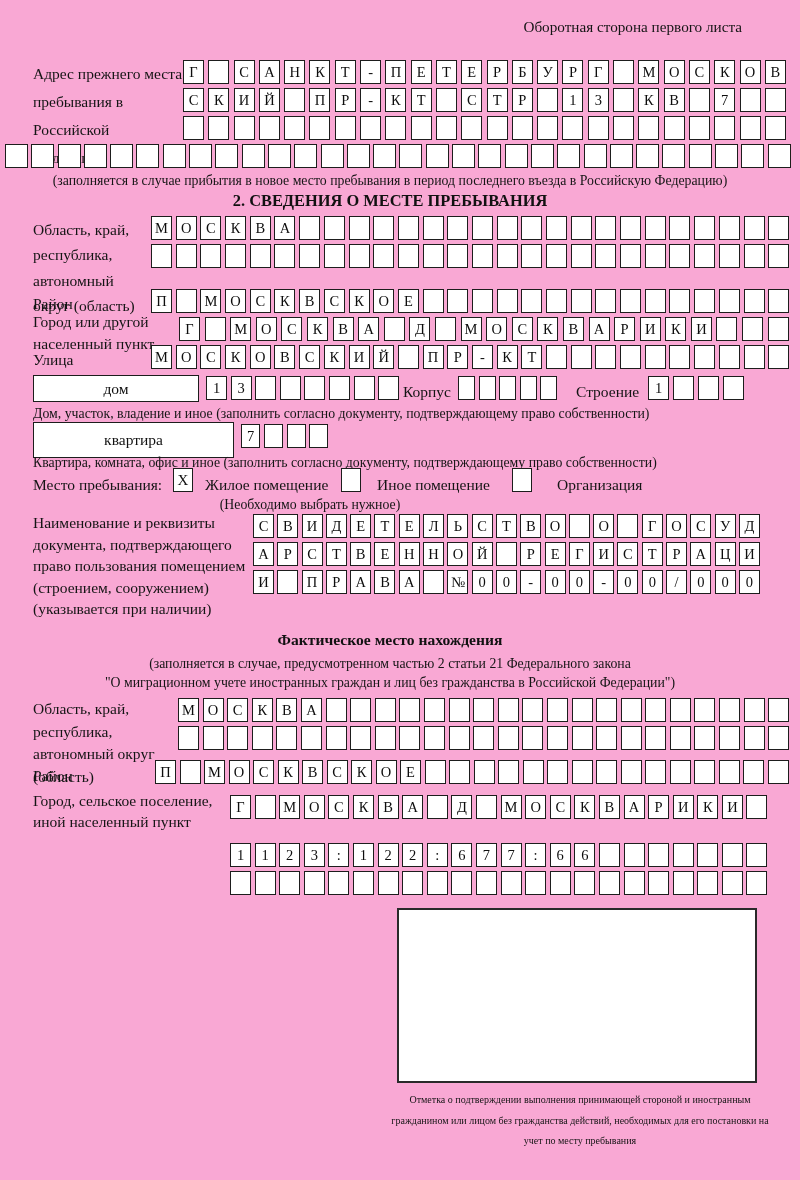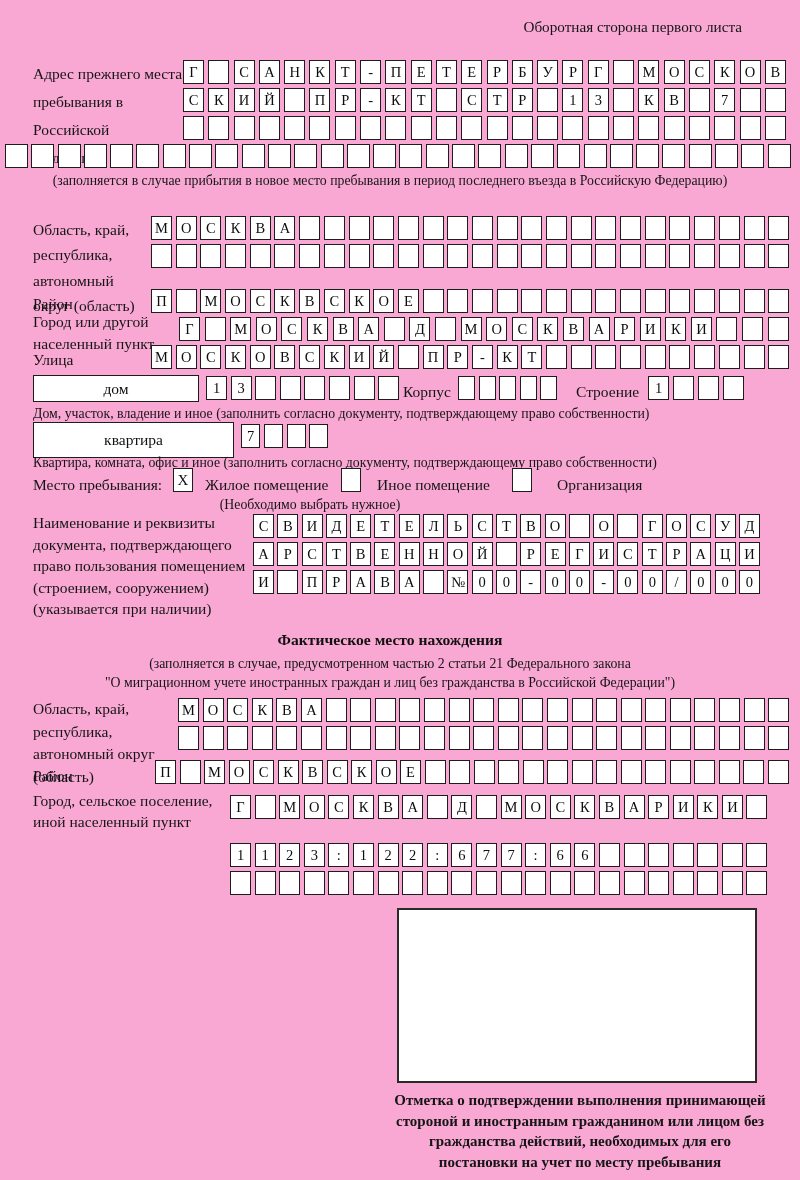--- a/index.html
+++ b/index.html
@@ -15,21 +15,21 @@
         border:1.6px solid #1d1d1d;margin-right:var(--gap,3.8px);
         display:flex;align-items:center;justify-content:center;
         font-family:"Liberation Serif","DejaVu Serif",serif;
         font-size:14.5px;color:#0d0d0d;background:#fff;}
   .labelbox{position:absolute;box-sizing:border-box;border:1.8px solid #1d1d1d;
         display:flex;align-items:center;justify-content:center;
         font-size:15.5px;background:#fff;}
   .cbox{position:absolute;box-sizing:border-box;width:20px;height:24px;border:1.7px solid #1d1d1d;
         display:flex;align-items:center;justify-content:center;font-size:15px;background:#fff;}
   .bigbox{position:absolute;box-sizing:border-box;border:2px solid #2a2a2a;background:#fff;}
-  .caption{position:absolute;font-size:15px;line-height:20.5px;text-align:center;color:#151515;font-weight:bold;}
+  .caption{position:absolute;font-size:10px;line-height:20.5px;text-align:center;color:#151515;}
 </style>
 </head>
 <body>
 
 <div class="page">
 
   <div class="note" style="top:18px;right:58px;font-size:15.2px;">Оборотная сторона первого листа</div>
 
   <div class="lbl" style="left:33px;top:60px;width:152px;line-height:28px;">Адрес прежнего места пребывания в Российской Федерации</div>
   <div class="cellrow" style="left:183px;top:60px;--gap:4.3px;">
@@ -137,20 +137,21 @@
       <span class="cell"></span>
       <span class="cell"></span>
       <span class="cell"></span>
       <span class="cell"></span>
       <span class="cell"></span>
       <span class="cell"></span>
       <span class="cell"></span>
     </div>
   <div class="note center" style="left:0;top:173px;width:780px;">(заполняется в случае прибытия в новое место пребывания в период последнего въезда в Российскую Федерацию)</div>
 
+  <div class="abs center bold" style="left:0;top:191px;width:780px;font-size:16.4px;">2. СВЕДЕНИЯ О МЕСТЕ ПРЕБЫВАНИЯ</div>
 
   <div class="lbl" style="left:33px;top:217px;width:114px;line-height:25.3px;">Область, край, республика, автономный округ (область)</div>
   <div class="cellrow" style="left:151px;top:216px;--gap:3.7px;">
       <span class="cell">М</span>
       <span class="cell">О</span>
       <span class="cell">С</span>
       <span class="cell">К</span>
       <span class="cell">В</span>
       <span class="cell">А</span>
       <span class="cell"></span>

